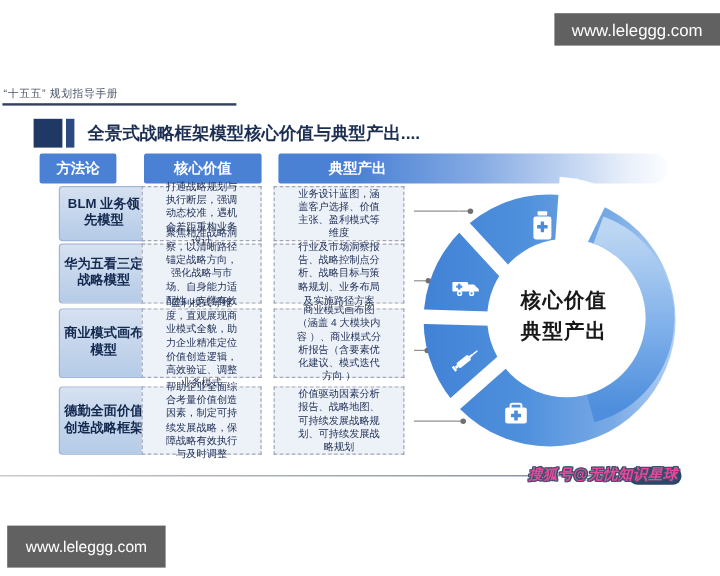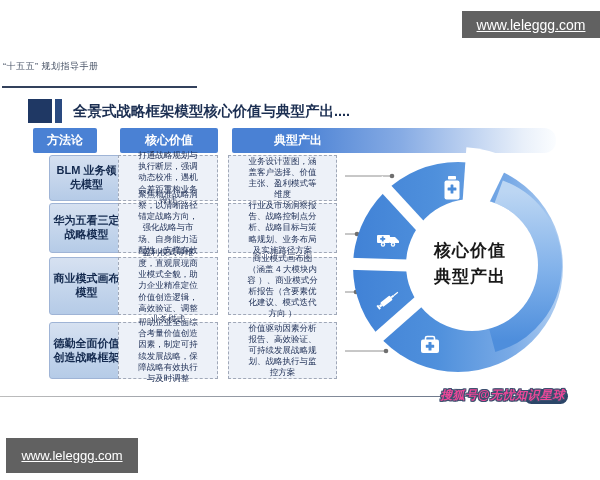--- a/index.html
+++ b/index.html
@@ -1,21 +1,21 @@
 <!DOCTYPE html>
 <html><head>
 <meta charset="utf-8">
 <style>
   html,body{margin:0;padding:0;background:#fff;}
   #canvas{position:relative;width:600px;height:480px;background:#ffffff;overflow:hidden;
           font-family:"Liberation Sans","DejaVu Sans",sans-serif;}
-  .wm{position:absolute;background:#616161;color:#fff;display:flex;align-items:center;justify-content:center;text-decoration:underline;}
+  .wm{position:absolute;background:#616161;color:#fff;display:flex;align-items:center;justify-content:center;}
   .wm-top{left:462px;top:11px;width:138px;height:27px;font-size:14px;}
   .wm-bottom{left:6px;top:438px;width:132px;height:35px;font-size:13px;}
-  .crumb{position:absolute;left:3px;top:60px;font-size:9px;color:#4a5568;letter-spacing:0.5px;text-align:center;}
+  .crumb{position:absolute;left:3px;top:72px;font-size:9px;color:#4a5568;letter-spacing:0.5px;text-align:center;}
   .crumb-line{position:absolute;left:2px;top:86px;width:195px;height:2px;background:#33415c;}
   .title-row{position:absolute;left:28px;top:99px;display:flex;align-items:center;height:24px;}
   .sq-big{width:24px;height:24px;background:#1f3864;}
   .sq-bar{width:7px;height:24px;background:#2a4a80;margin-left:3px;}
   .page-title{margin-left:11px;font-size:14.5px;font-weight:bold;color:#1c2f52;white-space:nowrap;}
   .hdr{position:absolute;top:128px;height:25px;background:#4a81d4;color:#fff;font-size:12px;font-weight:bold;
        display:flex;align-items:center;justify-content:center;border-radius:2px;}
   .hdr1{left:33px;width:64px;}
   .hdr2{left:120px;width:98px;}
   .hdr3{left:232px;width:324px;justify-content:flex-start;padding-left:42px;box-sizing:border-box;
@@ -76,21 +76,21 @@
     <div class="cell cell-o">行业及市场洞察报告、战略控制点分析、战略目标与策略规划、业务布局及实施路径方案</div>
   </div>
   <div class="row r3">
     <div class="cell cell-m">商业模式画布模型</div>
     <div class="cell cell-c">盈利模式等维度，直观展现商业模式全貌，助力企业精准定位价值创造逻辑，高效验证、调整业务模式</div>
     <div class="cell cell-o">商业模式画布图（涵盖 4 大模块内容 ）、商业模式分析报告（含要素优化建议、模式迭代方向 ）</div>
   </div>
   <div class="row r4">
     <div class="cell cell-m">德勤全面价值创造战略框架</div>
     <div class="cell cell-c">帮助企业全面综合考量价值创造因素，制定可持续发展战略，保障战略有效执行与及时调整</div>
-    <div class="cell cell-o">价值驱动因素分析报告、高效验证、可持续发展战略规划、战略执行与监控方案</div>
+    <div class="cell cell-o">价值驱动因素分析报告、战略地图、可持续发展战略规划、可持续发展战略规划</div>
   </div>
 
   <svg class="ring-svg" width="260" height="260" viewBox="0 0 260 260">
     <defs>
       <linearGradient id="gradMain" x1="0" y1="0" x2="1" y2="0">
         <stop offset="0%" stop-color="#4182d6"></stop>
         <stop offset="40%" stop-color="#4f90dc"></stop>
         <stop offset="75%" stop-color="#79aae6"></stop>
         <stop offset="100%" stop-color="#b3d0f2"></stop>
       </linearGradient>

